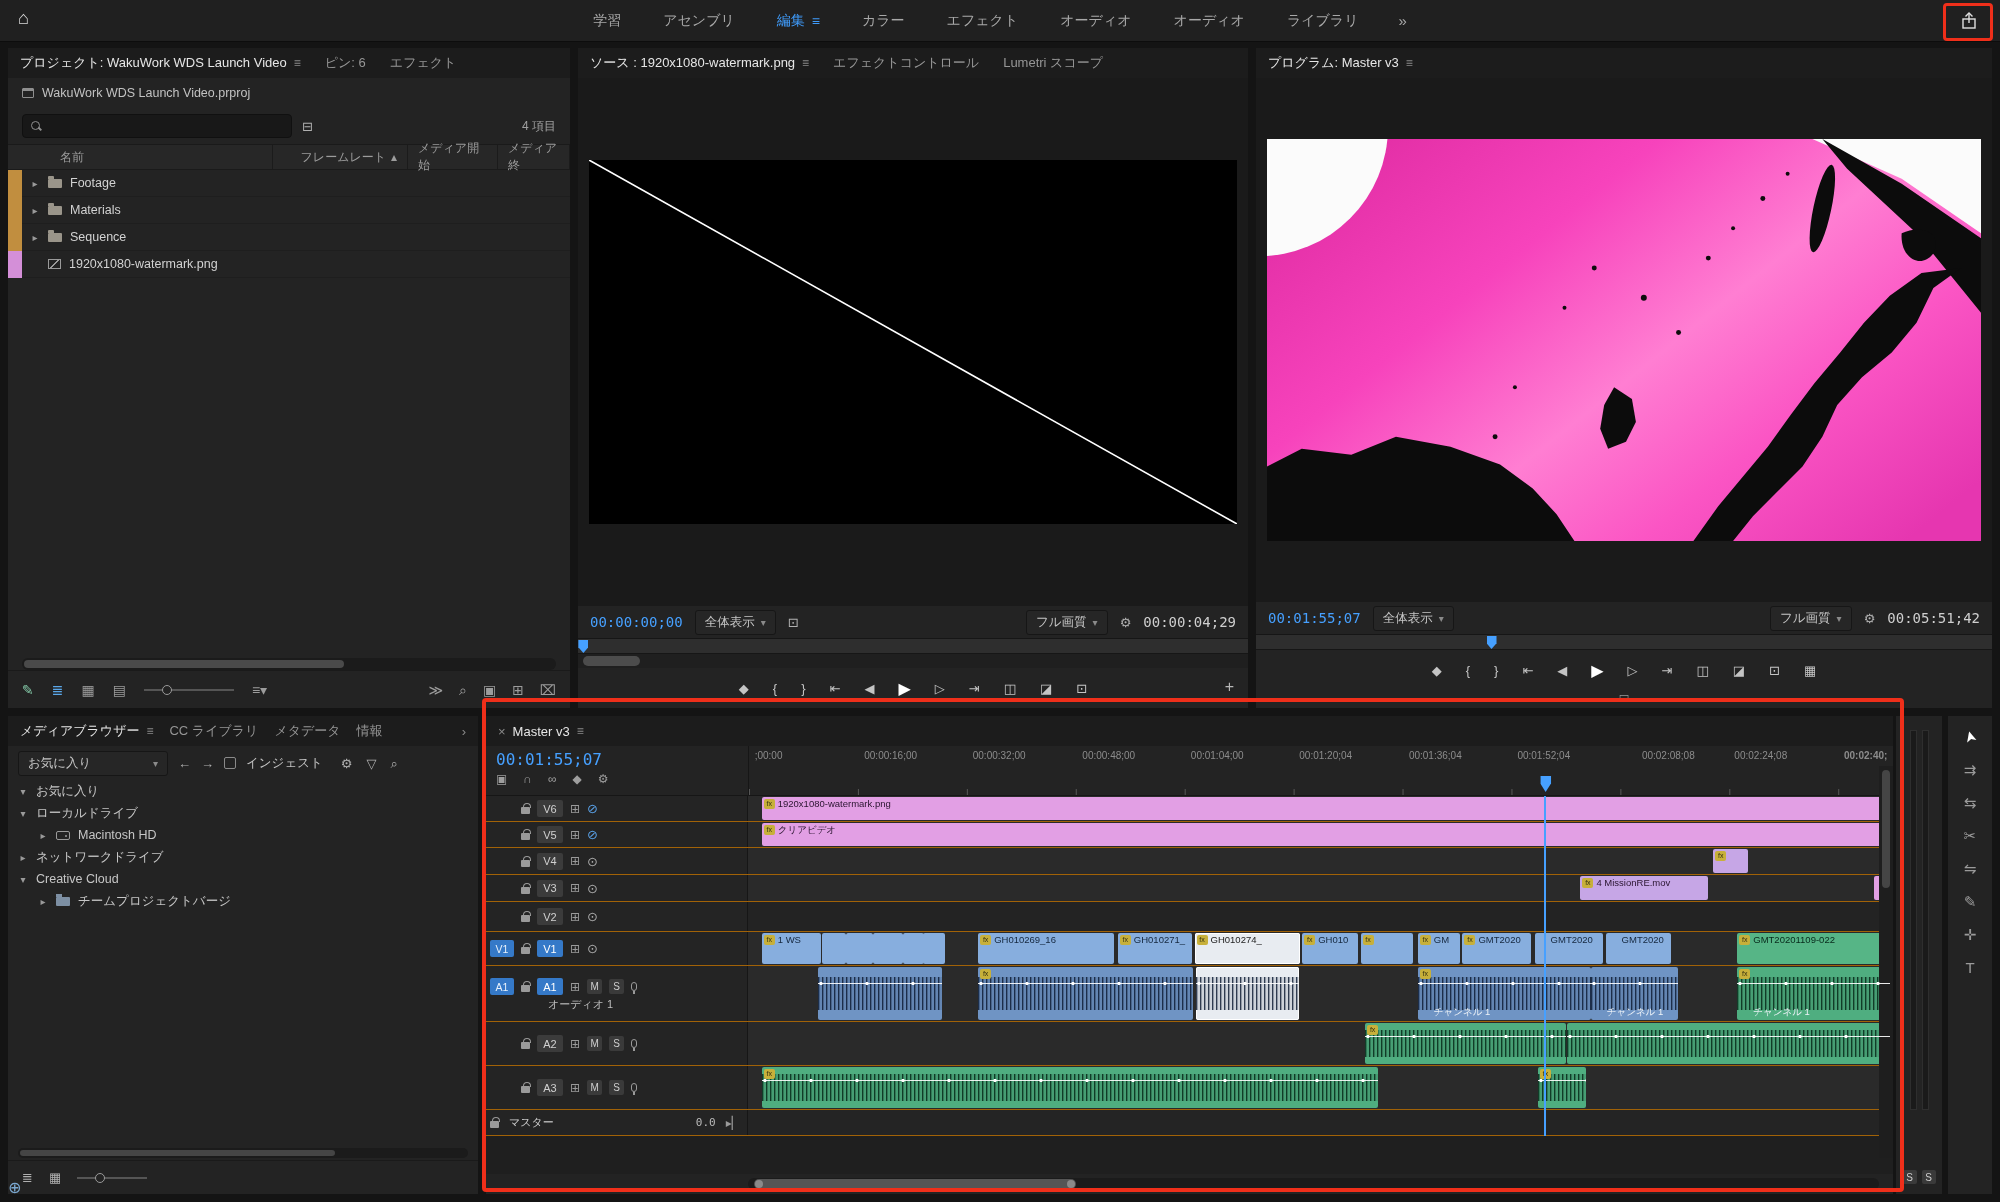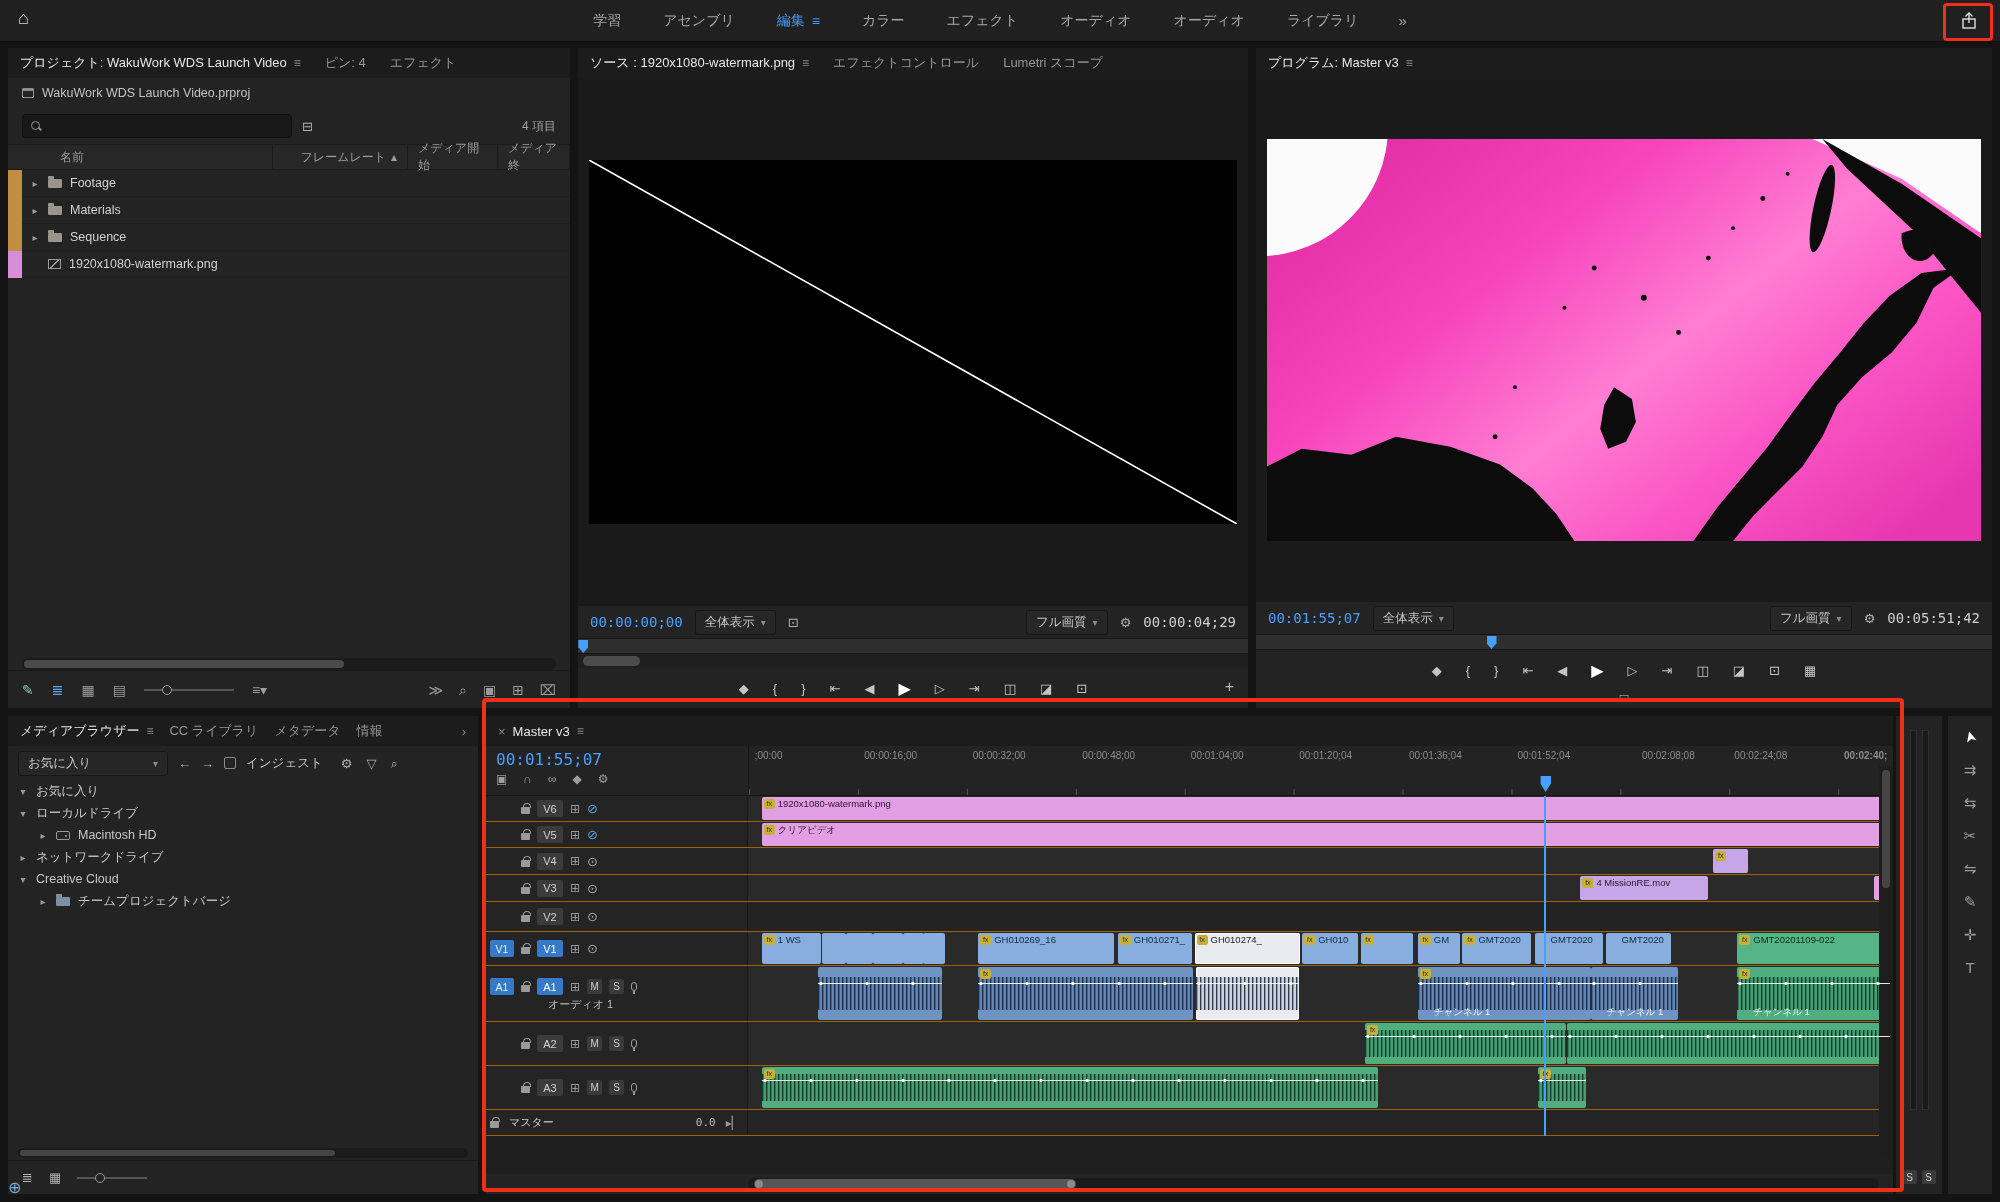--- a/index.html
+++ b/index.html
@@ -280,21 +280,21 @@
 
   <section class="panel p-project" data-name="project-panel" style="display:flex;flex-direction:column;">
     <div class="tabbar" data-name="project-panel-tabs">
 
         <span class="ptab active" data-name="panel-tab">
           <span data-name="panel-tab-label">プロジェクト: WakuWork WDS Launch Video</span>
           <span class="menu" data-name="panel-menu-icon">≡</span>
         </span>
 
         <span class="ptab" data-name="panel-tab">
-          <span data-name="panel-tab-label">ピン: 4</span>
+          <span data-name="panel-tab-label">ピン: 6</span>
 
         </span>
 
         <span class="ptab" data-name="panel-tab">
           <span data-name="panel-tab-label">エフェクト</span>
 
         </span>
       </div>
     <div class="crumb" data-name="breadcrumb">
       <span class="crumb-icon" data-name="project-file-icon"></span>

